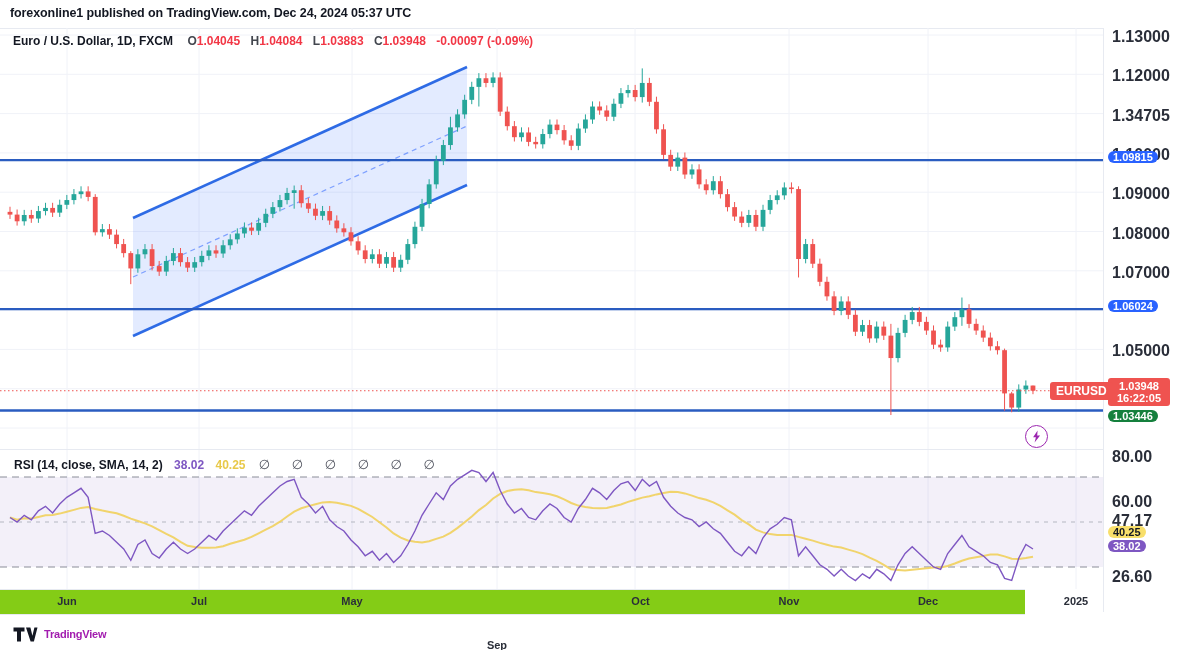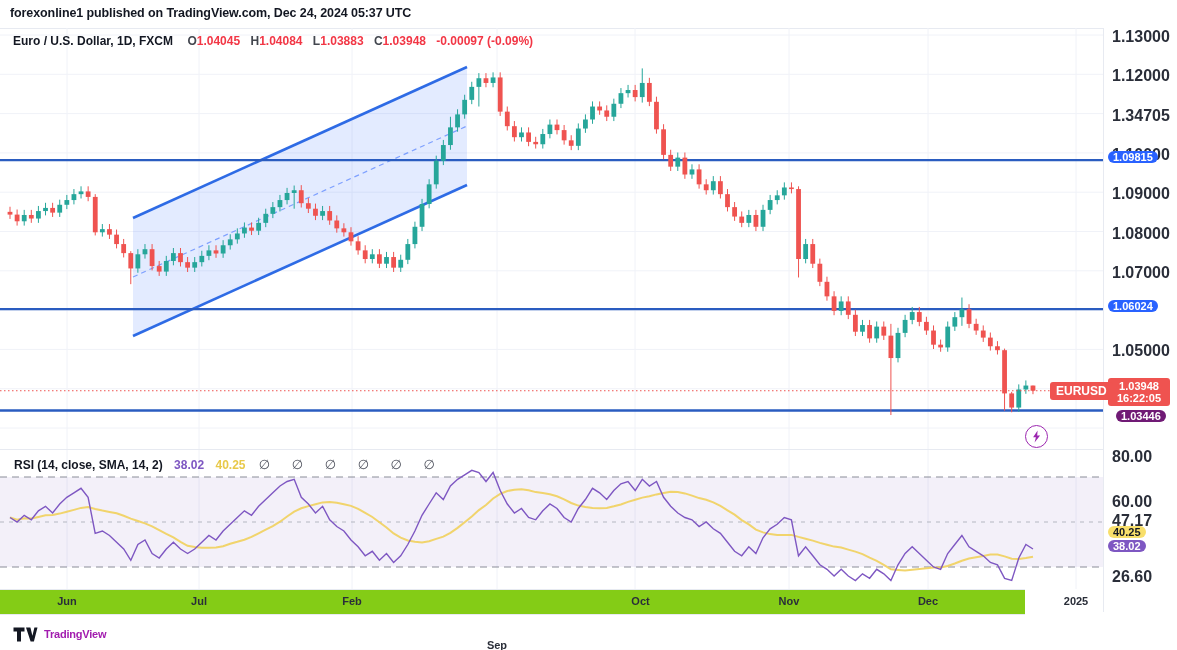--- a/index.html
+++ b/index.html
@@ -409,37 +409,37 @@
     <div class="tick" style="top: 0px;">1.13000</div>
     <div class="tick" style="top: 39.3px;">1.12000</div>
     <div class="tick" style="top: 78.6px;">1.34705</div>
     <div class="tick" style="top: 117.9px;">1.10000</div>
     <div class="tick" style="top: 157.2px;">1.09000</div>
     <div class="tick" style="top: 196.5px;">1.08000</div>
     <div class="tick" style="top: 235.8px;">1.07000</div>
     <div class="tick" style="top: 314.4px;">1.05000</div>
     <div class="lvl-label" style="top: 123.17px; background: rgb(41, 98, 255);">1.09815</div>
     <div class="lvl-label" style="top: 272.157px; background: rgb(41, 98, 255);">1.06024</div>
-    <div class="lvl-label" style="top: 382.472px; background: #701a75; margin-left: 8px;">1.03446</div>
+    <div class="lvl-label" style="top: 382.472px; background: #15803d;">1.03446</div>
     <div class="" id="last-box" style="top: 349.744px;">
       <div>1.03948</div>
       <div>16:22:05</div>
     </div>
     <div class="tick" style="top: 419.5px;">80.00</div>
     <div class="tick" style="top: 464.5px;">60.00</div>
     <div class="tick" style="top: 483.625px;">47.17</div>
     <div class="tick" style="top: 539.65px;">26.60</div>
     <div class="lvl-label" style="top: 497.938px; background: rgb(248, 223, 107); color: rgb(19, 23, 34);">40.25</div>
     <div class="lvl-label" style="top: 511.955px; background: rgb(126, 87, 194); color: rgb(255, 255, 255);">38.02</div>
   </div>
 
 <div id="time-axis" class="abs">
     <div class="month" style="left: 67px;">Jun</div>
     <div class="month" style="left: 199px;">Jul</div>
-    <div class="month" style="left: 352px;">Feb</div>
+    <div class="month" style="left: 352px;">May</div>
     <div class="month" style="left: 497px; margin-top: 44px;">Sep</div>
     <div class="month" style="left: 635px; padding-left: 11px;">Oct</div>
     <div class="month" style="left: 789px;">Nov</div>
     <div class="month" style="left: 928px;">Dec</div>
     <div class="month" style="left: 1076px;">2025</div>
   </div>
 
 <div id="tv-footer" class="abs">
   <svg width="25" height="17" viewBox="0 0 25 17">
     <path d="M0.5 1.5 h11 v4 h-3.5 v10 h-4 v-10 h-3.5 z" fill="#131722"></path>

